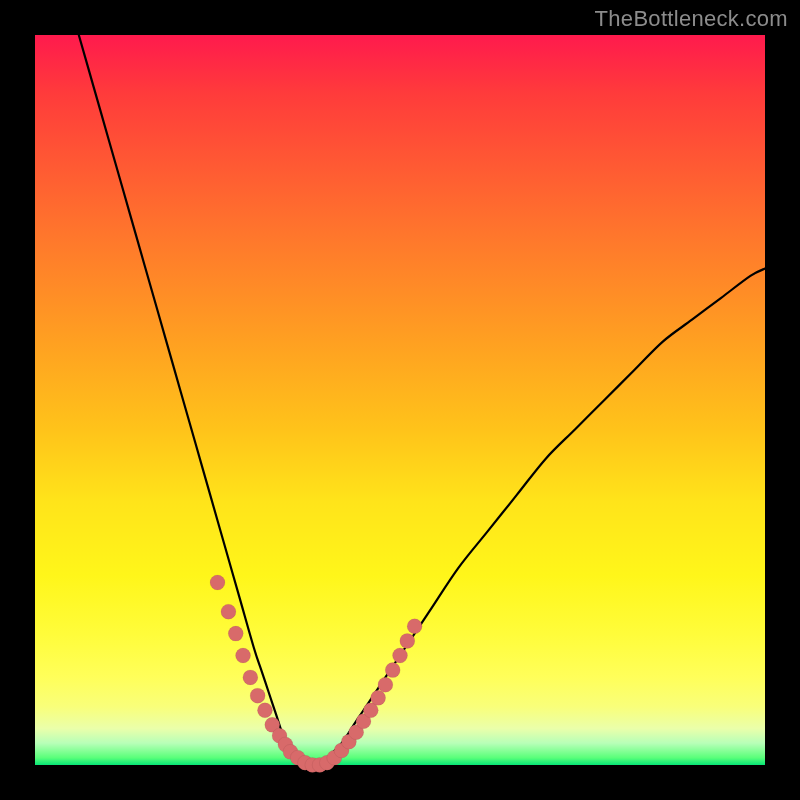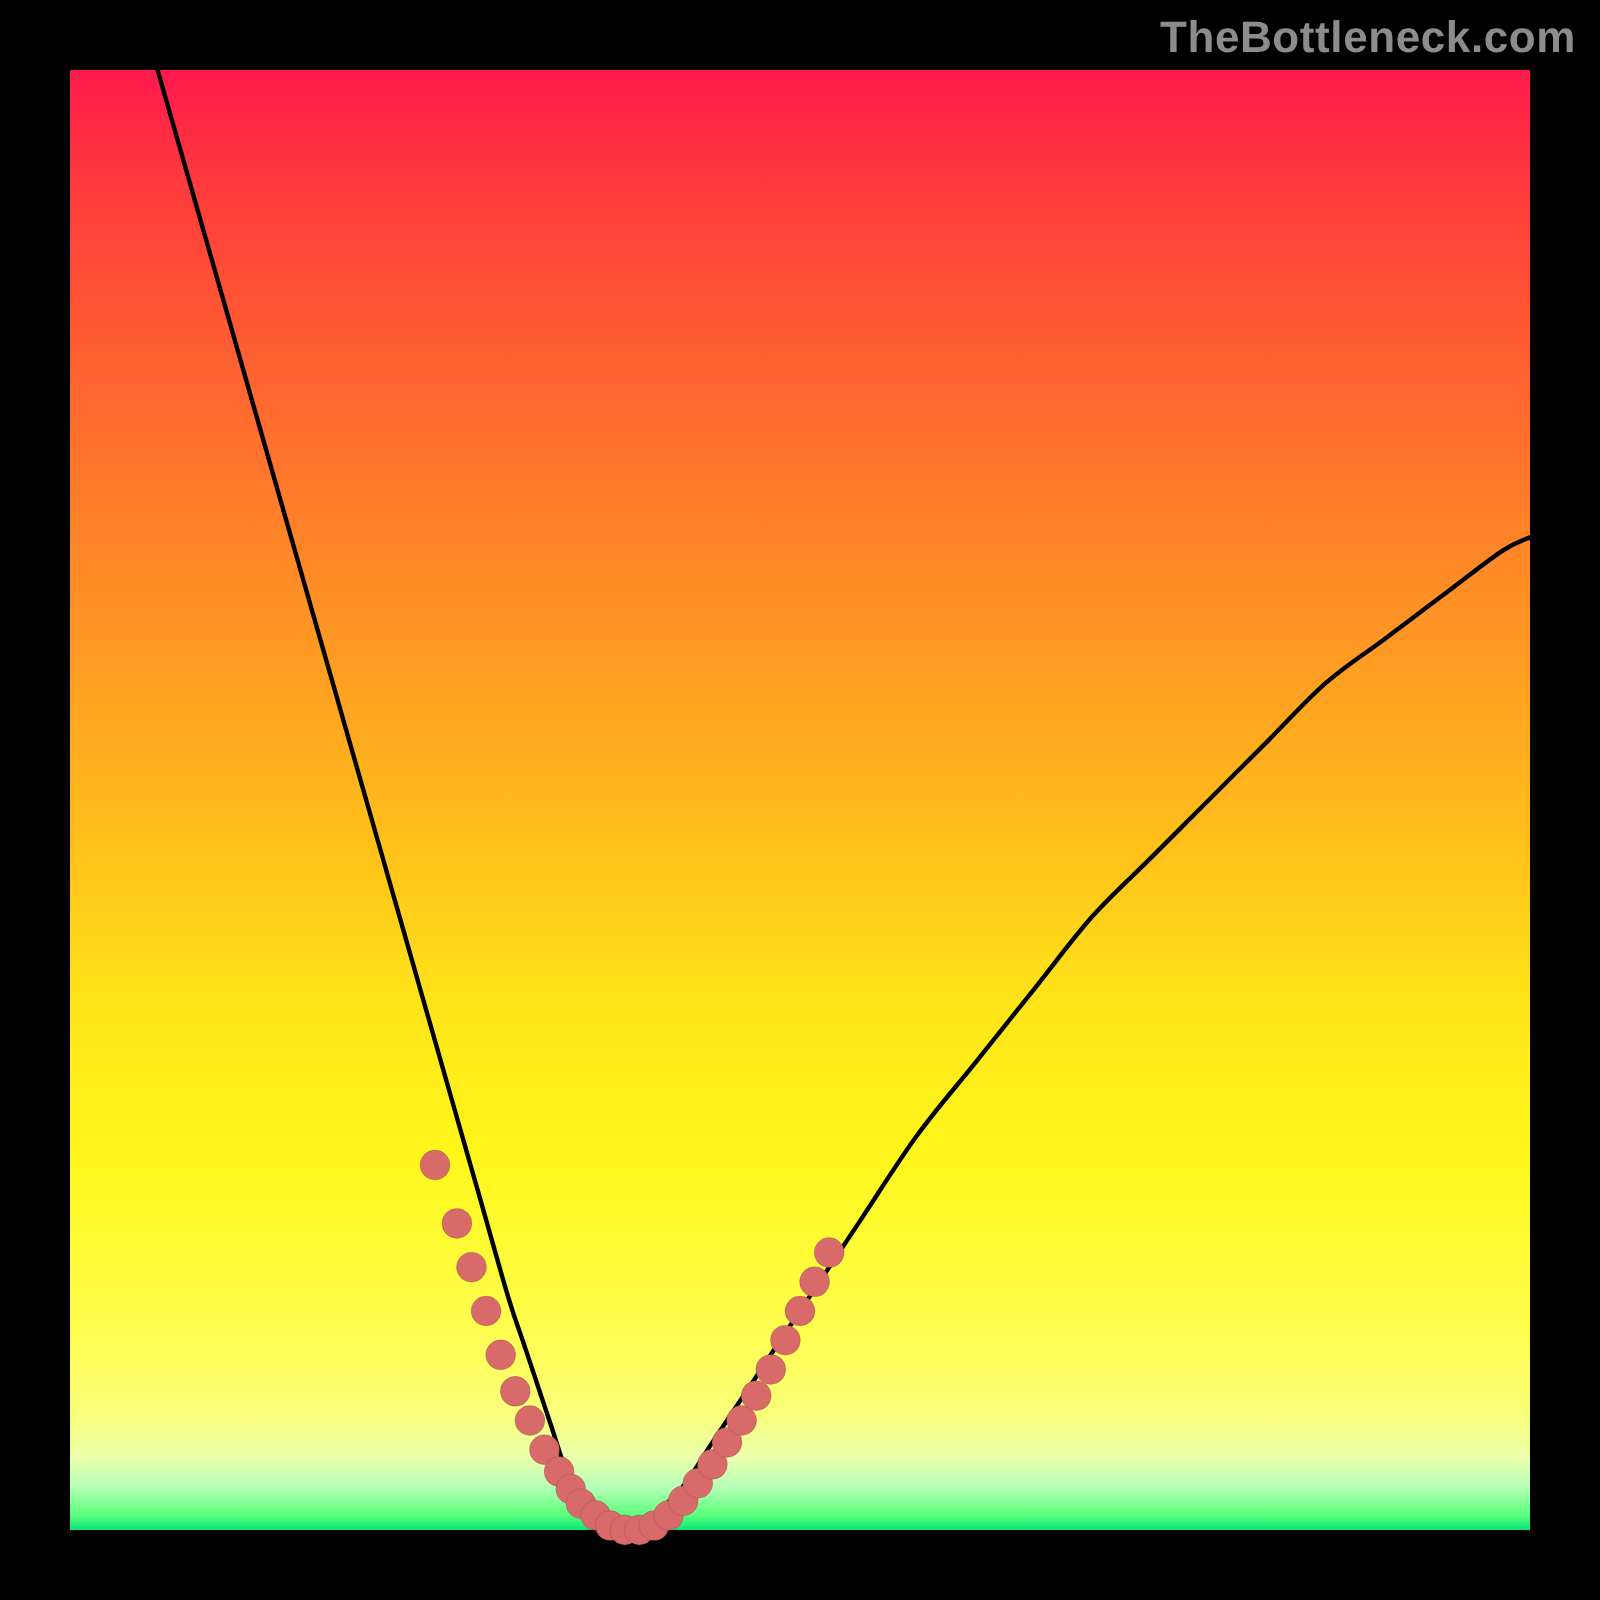--- a/index.html
+++ b/index.html
@@ -35,21 +35,21 @@
       #5aff7a 99%,
       #07e676 100%
     );
   }
   .watermark {
     position: absolute;
     top: 6px;
     right: 12px;
     color: #8c8c8c;
     font-size: 22px;
-    font-weight: 700;
+    font-weight: 400;
     letter-spacing: 0.3px;
     z-index: 5;
   }
   svg.overlay {
     position: absolute;
     left: 0;
     top: 0;
     width: 730px;
     height: 730px;
     overflow: visible;

